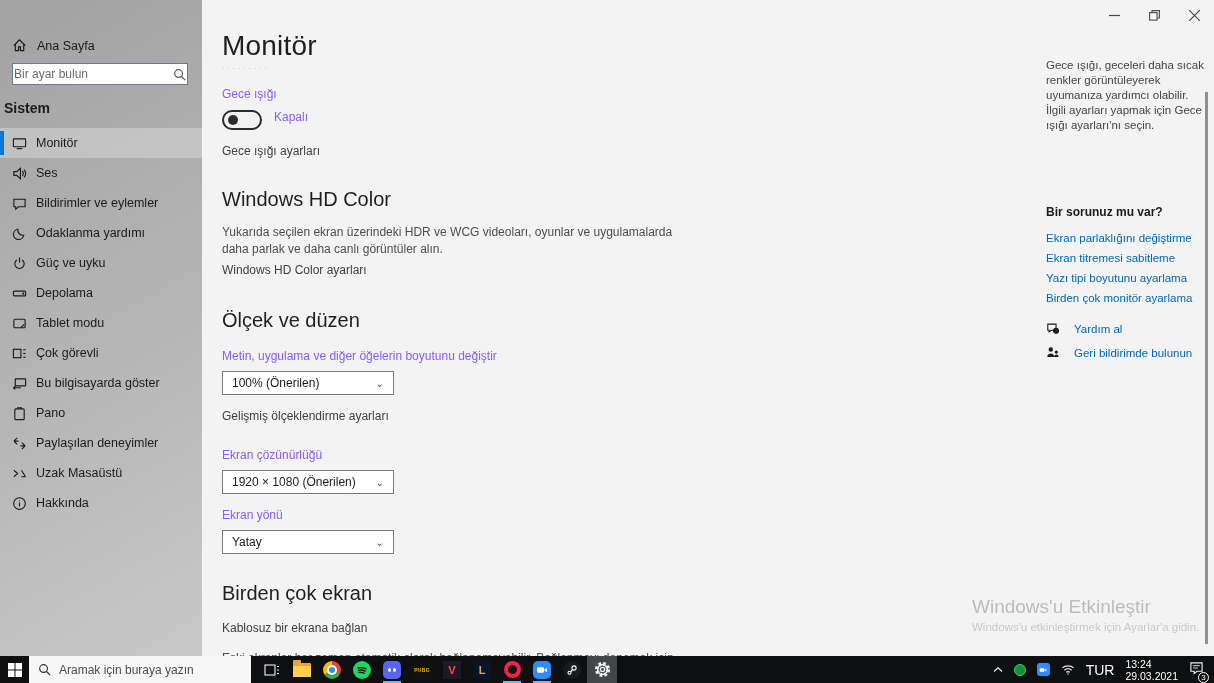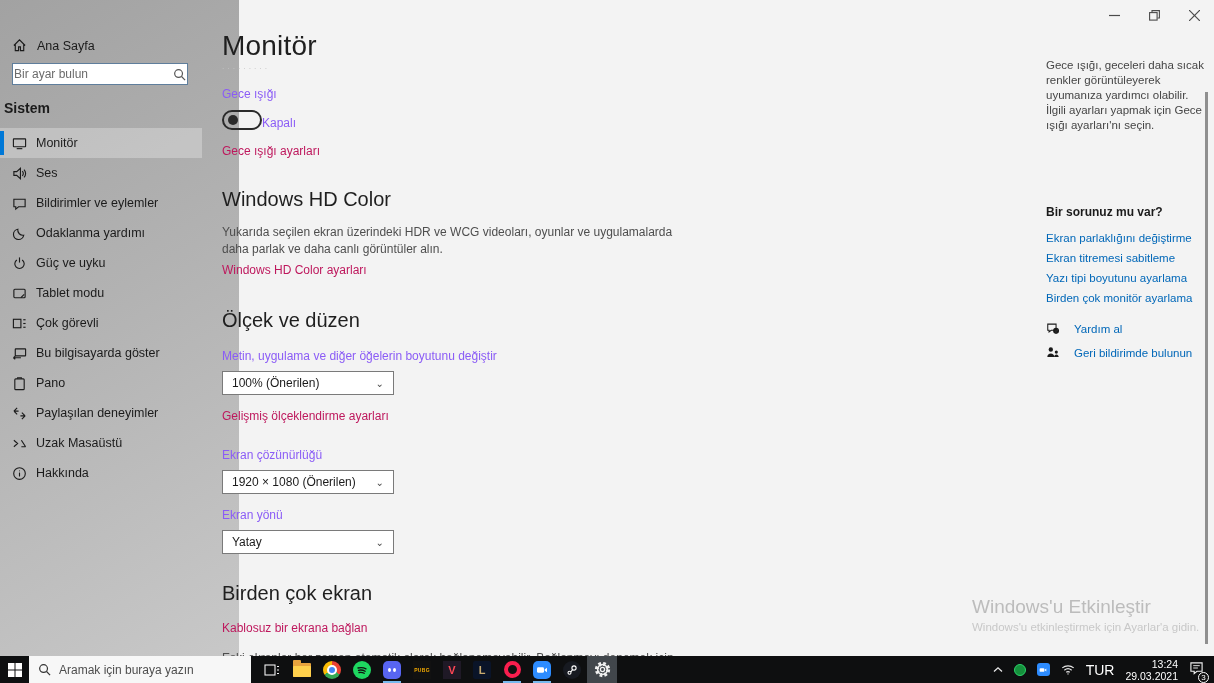--- a/index.html
+++ b/index.html
@@ -7,21 +7,21 @@
   body { font-family:"Liberation Sans", sans-serif; color:#1b1b1b; }
   #app { position:relative; width:1214px; height:683px; background:#f3f3f3; }
 
   
   .app-title { position:absolute; left:9px; top:8px; font-size:12px; color:#1f1f1f; }
   .win-controls { position:absolute; right:0; top:0; display:flex; }
   .win-btn { width:40px; height:30px; display:flex; align-items:center; justify-content:center; }
   .win-btn svg { stroke:#4a4a4a; }
 
   
-  .sidebar { position:absolute; left:0; top:0; width:239px; height:656px;
+  .sidebar { position:absolute; left:0; top:0; width:202px; height:656px;
              background:linear-gradient(150deg,#a2a2a2 0%,#b2b2b2 45%,#c8c8c8 100%); }
   .side-home { position:absolute; left:12px; top:38px; display:flex; align-items:center; gap:10px; font-size:12.5px; }
   .side-search { position:absolute; left:12px; top:63px; width:176px; height:22px; background:#fff;
                  border:1.5px solid #5f7e9c; display:flex; align-items:center; padding:0 1px; }
   .side-search input { border:none; outline:none; flex:1; font-size:12px; color:#1b1b1b; background:transparent;
                        font-family:"Liberation Sans", sans-serif; }
   .side-search input::placeholder { color:#6b6b6b; }
   .side-section { position:absolute; left:4px; top:100px; font-size:14px; font-weight:700; }
   .side-items { position:absolute; left:0; top:128px; width:202px; }
   .side-item { position:relative; height:30px; display:flex; align-items:center; padding-left:12px; gap:9px;
@@ -30,22 +30,22 @@
   .side-item.selected::before { content:""; position:absolute; left:0; top:3px; width:4px; height:24px; background:#0078d7; }
   .side-item svg { flex:0 0 15px; stroke:#1b1b1b; fill:none; stroke-width:1.2; }
 
   
   .main { position:absolute; left:222px; top:30px; width:580px; }
   h1 { font-size:28px; font-weight:300; color:#1f1f1f; letter-spacing:.2px; }
   .remnant { margin-top:3px; font-size:7px; letter-spacing:3px; color:#c4c4c4; }
   h2 { font-size:20px; font-weight:400; color:#1f1f1f; }
   .lbl { font-size:12px; color:#8b5cf6; }
   .para { font-size:12px; line-height:17px; color:#4e4e4e; max-width:478px; }
-  .link { font-size:12px; color:#be185d; cursor:pointer; width:max-content;text-align:center; }
-  .toggle-row { display:flex; align-items:flex-end; gap:0; margin-top:9px; }
+  .link { font-size:12px; color:#404040; cursor:pointer; width:max-content;text-align:center; }
+  .toggle-row { display:flex; align-items:flex-start; gap:12px; margin-top:9px; }
   .toggle { width:40px; height:20px; border:2px solid #2b2b2b; border-radius:10px; position:relative; background:transparent; cursor:pointer; }
   .toggle .knob { position:absolute; left:4px; top:3px; width:10px; height:10px; border-radius:50%; background:#2b2b2b; }
   .select { margin-top:8px; width:172px; height:24px; background:#fff; border:1.5px solid #7a7a7a;
             display:flex; align-items:center; justify-content:space-between; padding:0 9px; font-size:12px; cursor:pointer; }
   .select .chev { color:#4a4a4a; font-size:10px; }
 
   
   .aside { position:absolute; left:1046px; top:58px; width:160px; }
   .aside .tip { font-size:11.5px; line-height:15px; color:#454545; }
   .aside .q-title { margin-top:72px; font-size:12px; font-weight:700; color:#1b1b1b; }
@@ -88,21 +88,21 @@
   .ic-valorant { background:#1f1926; color:#ff4655; font-size:11px; }
   .ic-lol { background:#0a1428; color:#c8aa6e; font-size:11px; border-radius:2px; }
   .ic-opera { width:17px; height:17px; border-radius:50%; background:#111; border:4px solid #fa1e4e; }
   .ic-zoom { width:18px; height:18px; border-radius:5px; background:#2d8cff; display:flex; align-items:center; justify-content:center; }
   .ic-steam { width:18px; height:18px; border-radius:50%; background:#171a21; display:flex; align-items:center; justify-content:center; }
 
   .tb-tray { margin-left:auto; display:flex; align-items:center; gap:11px; padding-right:10px; color:#fff; }
   .tray-dot-green { width:12px; height:12px; border-radius:50%; background:#15903c; border:1px solid #2bd46a; }
   .tray-dot-blue { width:13px; height:13px; border-radius:3px; background:#2d8cff; display:flex; align-items:center; justify-content:center; }
   .tray-lang { font-size:14px; }
-  .tray-clock { text-align:right; font-size:10.5px; line-height:12px; }
+  .tray-clock { text-align:left; font-size:10.5px; line-height:12px; }
   .tray-ac { position:relative; }
   .tray-badge { position:absolute; right:-5px; bottom:-4px; width:11px; height:11px; border-radius:50%;
                 background:#111; border:1px solid #fff; color:#fff; font-size:8px; display:flex; align-items:center; justify-content:center; }
 </style>
 </head>
 <body>
 
 <div id="app">
 
   <div class="app-title">Ayarlar</div>
@@ -168,20 +168,27 @@
             <path d="M12.5 9.8A5.5 5.5 0 0 1 6.2 3.5a5.5 5.5 0 1 0 6.3 6.3z"></path>
           </svg>
         <span>Odaklanma yardımı</span>
       </div>
       <div class="side-item">
         <svg width="15" height="15" viewBox="0 0 16 16">
             <path d="M5.2 4.2a5 5 0 1 0 5.6 0"></path>
             <line x1="8" y1="1.5" x2="8" y2="7"></line>
           </svg>
         <span>Güç ve uyku</span>
+      </div>
+      <div class="side-item">
+        <svg width="15" height="15" viewBox="0 0 16 16">
+            <rect x="1.5" y="5.5" width="13" height="5" rx="1"></rect>
+            <circle cx="12" cy="8" r="0.6"></circle>
+          </svg>
+        <span>Depolama</span>
       </div>
       <div class="side-item">
         <svg width="15" height="15" viewBox="0 0 16 16">
             <rect x="2" y="3.5" width="12" height="9" rx="1"></rect>
             <path d="M9.5 12.5 13 9"></path>
           </svg>
         <span>Tablet modu</span>
       </div>
       <div class="side-item">
         <svg width="15" height="15" viewBox="0 0 16 16">

